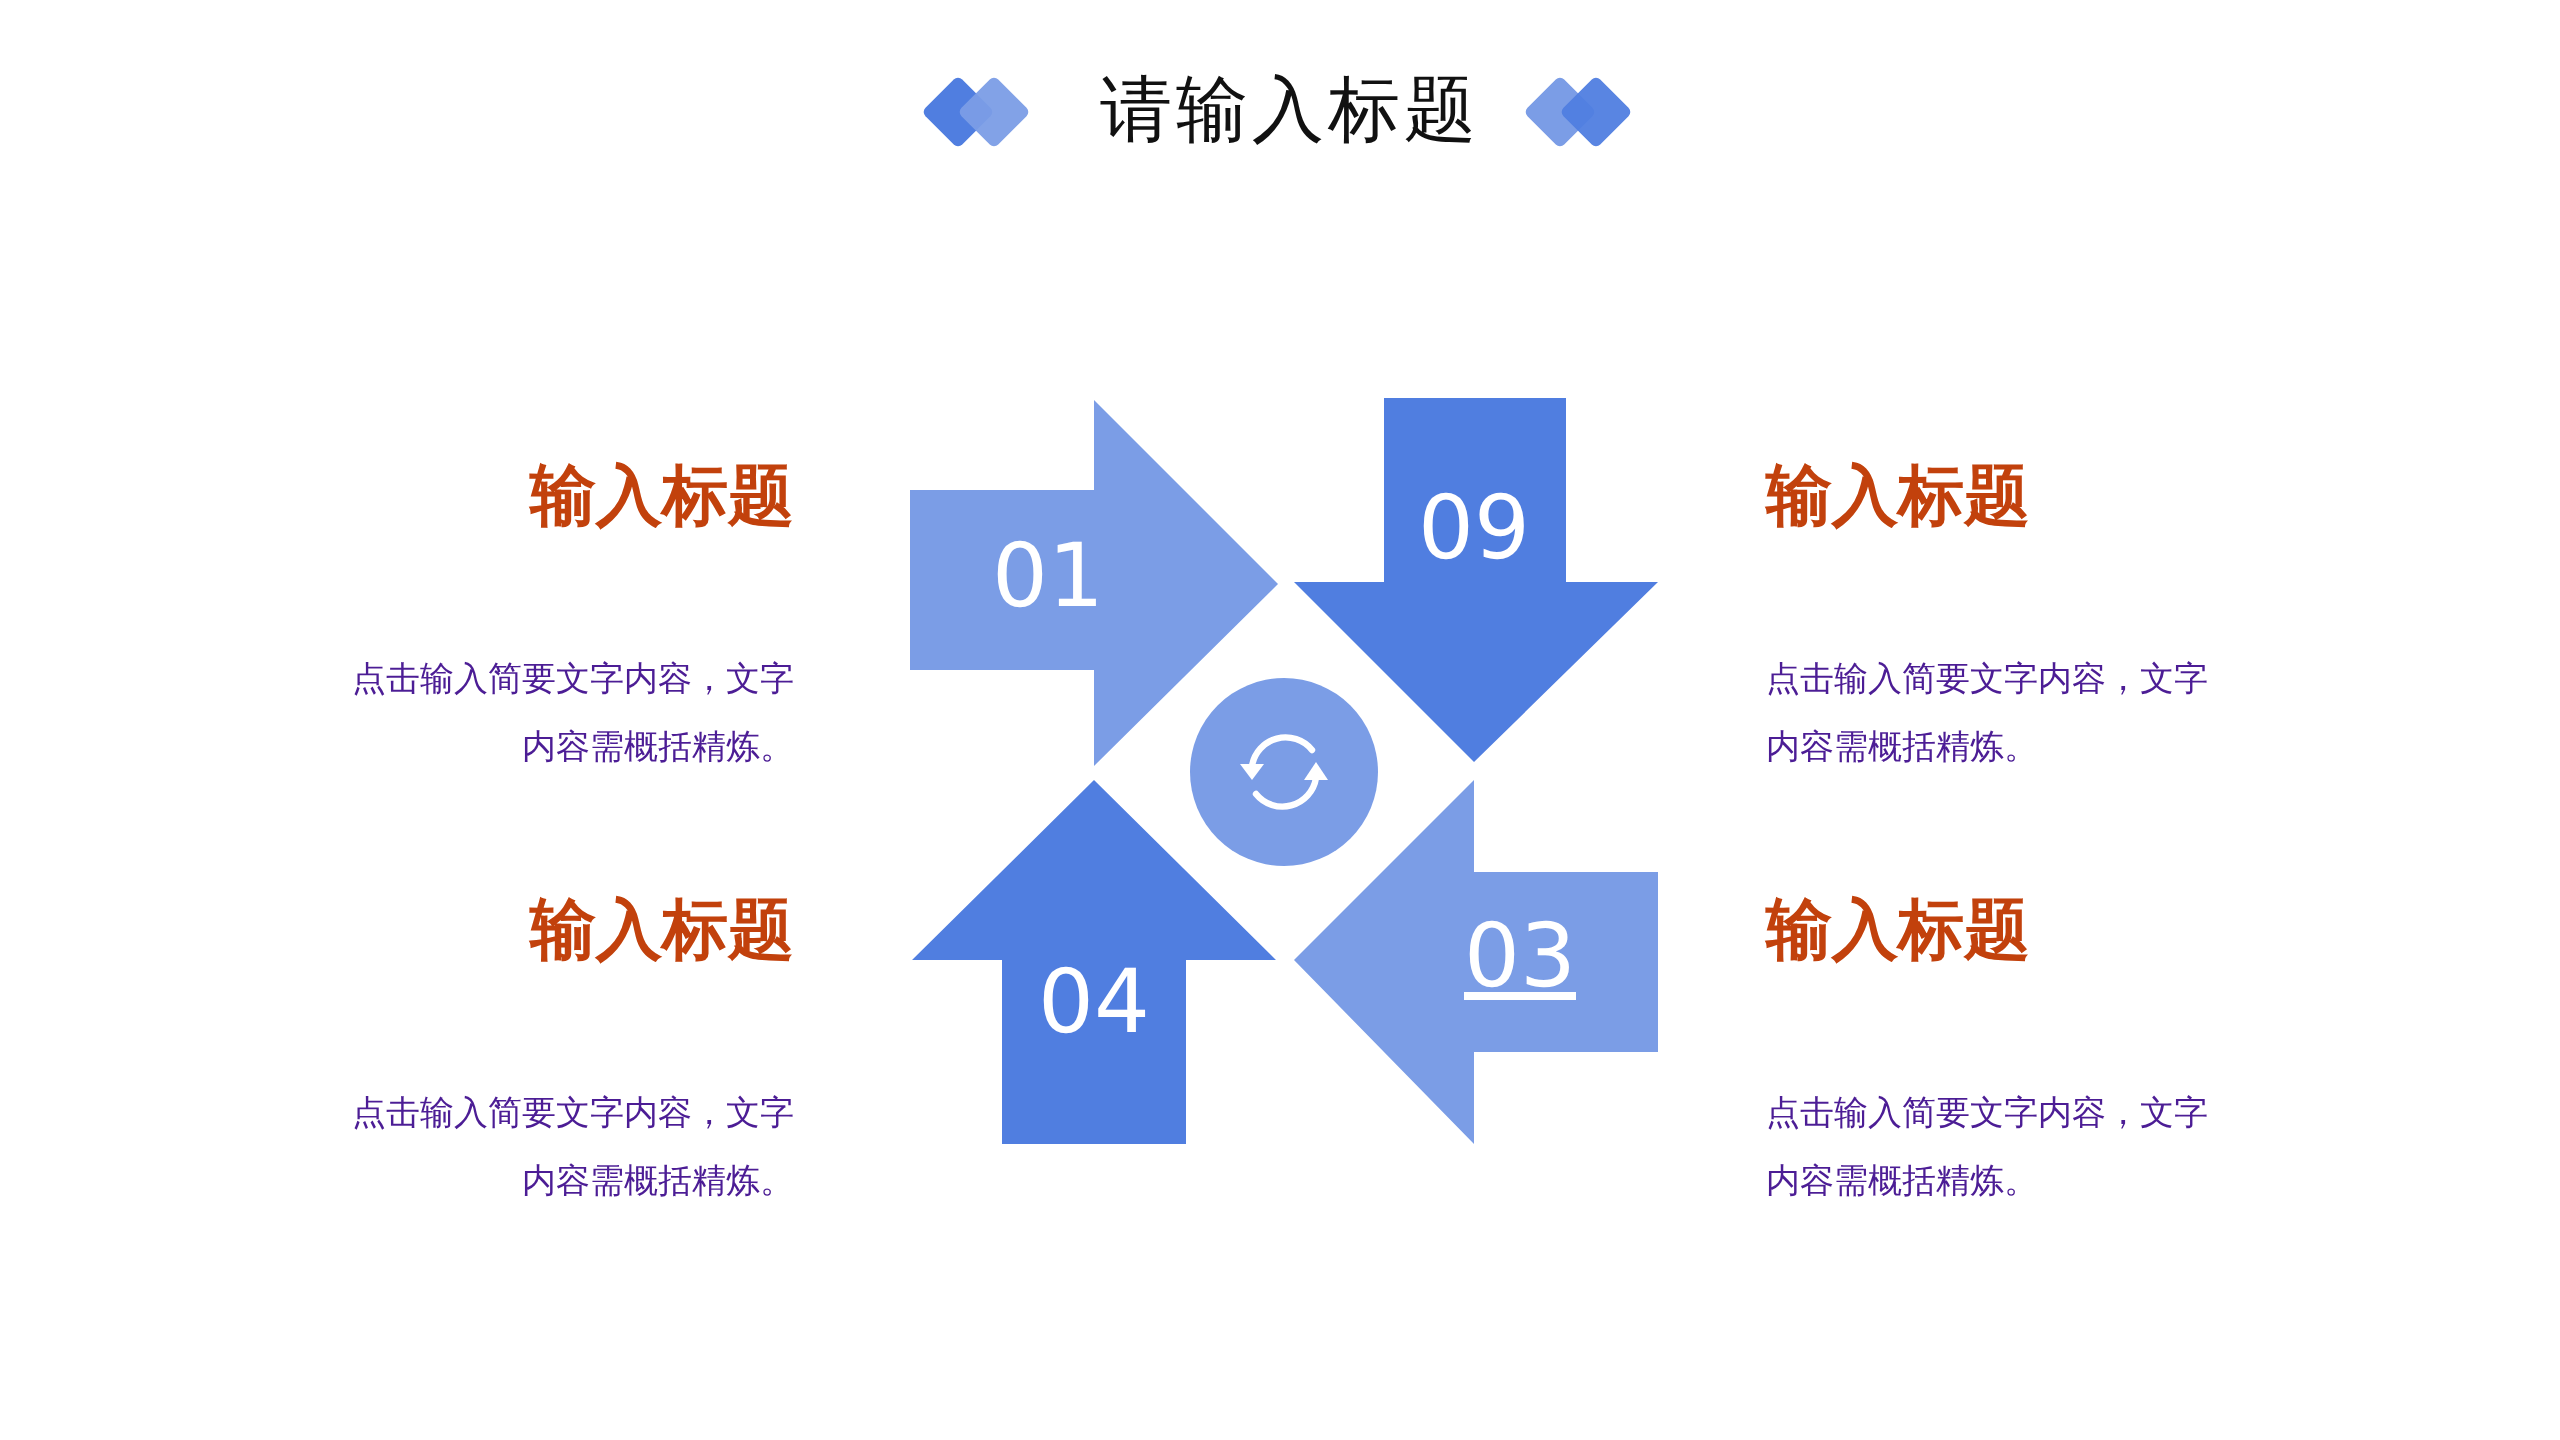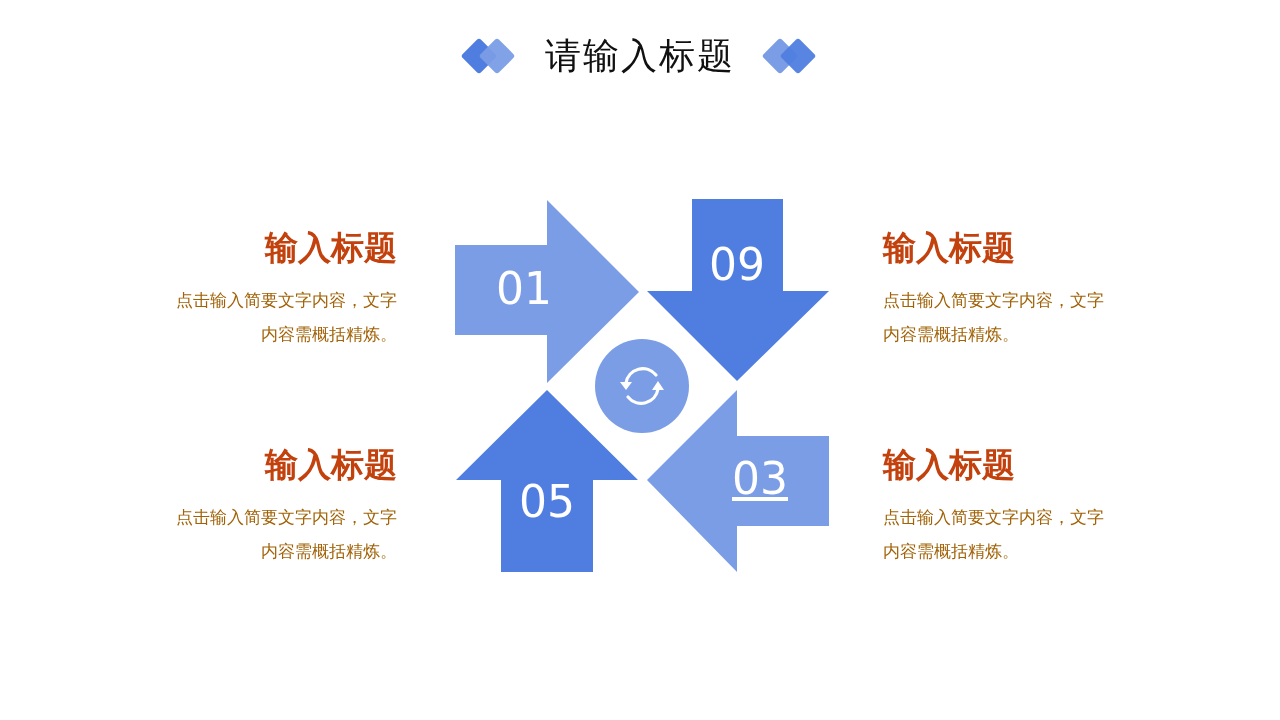--- a/index.html
+++ b/index.html
@@ -1,22 +1,22 @@
 <!DOCTYPE html>
 <html><head>
 <meta charset="utf-8">
 <style>
   html, body { margin: 0; padding: 0; }
   body { width: 1280px; height: 720px; background: #ffffff; position: relative; overflow: hidden;
          font-family: "DejaVu Sans", "Liberation Sans", sans-serif; }
-  .title { position: absolute; left: 540px; top: 30px; width: 200px; text-align: center;
+  .title { position: absolute; left: 540px; top: 30px; width: 200px; text-align: right;
            font-size: 36px; color: #111; letter-spacing: 2px; line-height: 52px; }
   .diamond { position: absolute; width: 26px; height: 26px; transform: rotate(45deg); border-radius: 3px; }
   .side-title { position: absolute; font-size: 33px; font-weight: bold; color: #c2410c; line-height: 40px; width: 260px; }
-  .side-desc { position: absolute; font-size: 17px; color: #a16207; line-height: 34px; width: 260px; }
+  .side-desc { position: absolute; font-size: 17px; color: #4c1d95; line-height: 34px; width: 260px; margin-top: 40px; }
   .align-right { text-align: right; }
   .align-left { text-align: left; }
   svg.diagram { position: absolute; left: 0; top: 0; }
   .num { position: absolute; color: #fff; font-size: 44px; line-height: 50px; width: 100px; text-align: center; }
 </style>
 </head>
 <body>
 
 <div class="diamond" style="left:466px; top:43px; background:#507ee0;"></div>
 <div class="diamond" style="left:484px; top:43px; background:#7b9de6; opacity:0.95;"></div>
@@ -40,21 +40,21 @@
     <path d="M 626 383 A 17 17 0 0 1 656 375"></path>
     <path d="M 658 389 A 17 17 0 0 1 628 397"></path>
   </g>
   <polygon fill="#ffffff" points="620,382 632,382 626,390"></polygon>
   <polygon fill="#ffffff" points="652,390 664,390 658,381"></polygon>
 </svg>
 
 <div class="num" style="left:474px; top:264px;">01</div>
 <div class="num" style="left:687px; top:240px;">09</div>
 <div class="num" style="left:710px; top:454px;text-decoration:underline;">03</div>
-<div class="num" style="left:497px; top:477px;">05</div>
+<div class="num" style="left:497px; top:477px;">04</div>
 
 <div class="side-title align-right" style="left:137px; top:228px;">输入标题</div>
 <div class="side-desc align-right" style="left:137px; top:283px;">
   <div>点击输入简要文字内容，文字</div>
   <div>内容需概括精炼。</div>
 </div>
 
 <div class="side-title align-right" style="left:137px; top:445px;">输入标题</div>
 <div class="side-desc align-right" style="left:137px; top:500px;">
   <div>点击输入简要文字内容，文字</div>

